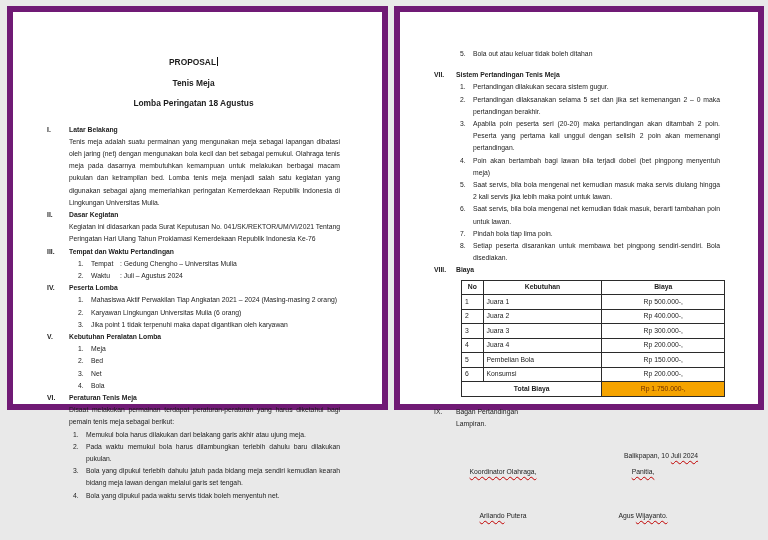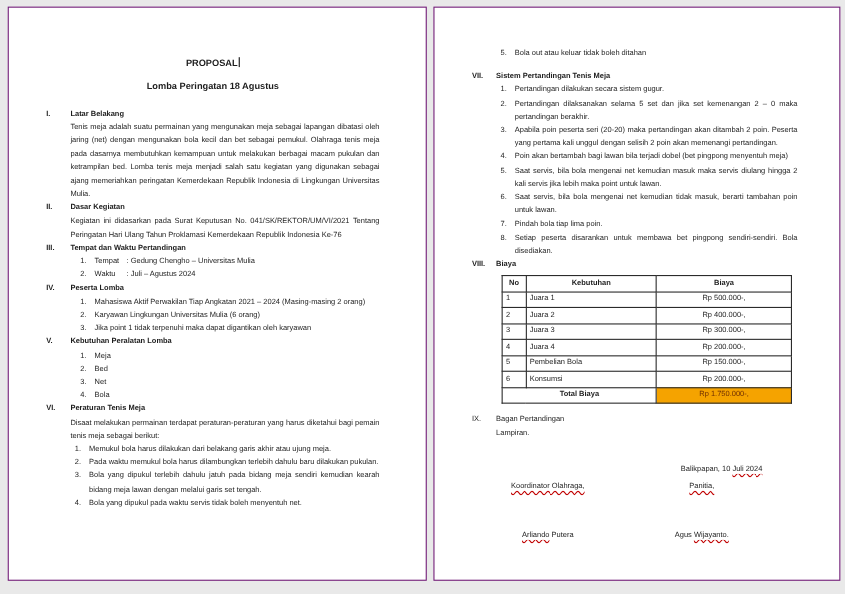--- a/index.html
+++ b/index.html
@@ -4,22 +4,22 @@
 <style>
   html,body{margin:0;padding:0;}
   body{
     width:768px;height:540px;position:relative;overflow:hidden;
     background:#e9e9e9;
     font-family:"Liberation Sans",sans-serif;
     color:#1d1d1d;
     -webkit-font-smoothing:antialiased;
   }
   .page{
-    position:absolute;top:6px;height:522px;background:#ffffff;
-    border:1px solid #701a75;box-sizing:border-box;
+    position:absolute;top:6px;height:404px;background:#ffffff;
+    border:6px solid #701a75;box-sizing:border-box;
     font-size:6.8px;line-height:12.2px;
   }
   #page1{left:7px;width:381px;padding:40px 42px 0 34px;}
   #page2{left:394px;width:370px;padding:36px 38px 0 34px;}
 
   .titles{text-align:center;font-weight:bold;font-size:8.4px;line-height:20.5px;margin-bottom:10px;}
   .caret{display:inline-block;width:1px;height:9px;background:#111;vertical-align:-1px;margin-left:1px;}
 
   .sec{display:flex;}
   .sec-num{width:22px;flex:none;font-weight:bold;}
@@ -57,20 +57,21 @@
     text-decoration-thickness:0.8px;
     text-underline-offset:1.5px;
   }
 </style>
 </head>
 <body>
 
 <div class="page" id="page1">
   <div class="titles">
     <div><span>PROPOSAL</span><span class="caret"></span></div>
+    <div>Tenis Meja</div>
     <div>Lomba Peringatan 18 Agustus</div>
   </div>
 
   <div class="sec">
     <span class="sec-num">I.</span>
     <div class="sec-main">
       <div class="sec-head">Latar Belakang</div>
       <p class="just">Tenis meja adalah suatu permainan yang mengunakan meja sebagai lapangan dibatasi oleh jaring (net) dengan mengunakan bola kecil dan bet sebagai pemukul. Olahraga tenis meja pada dasarnya membutuhkan kemampuan untuk melakukan berbagai macam pukulan dan ketrampilan bed. Lomba tenis meja menjadi salah satu kegiatan yang digunakan sebagai ajang memeriahkan peringatan Kemerdekaan Republik Indonesia di Lingkungan Universitas Mulia.</p>
     </div>
   </div>

